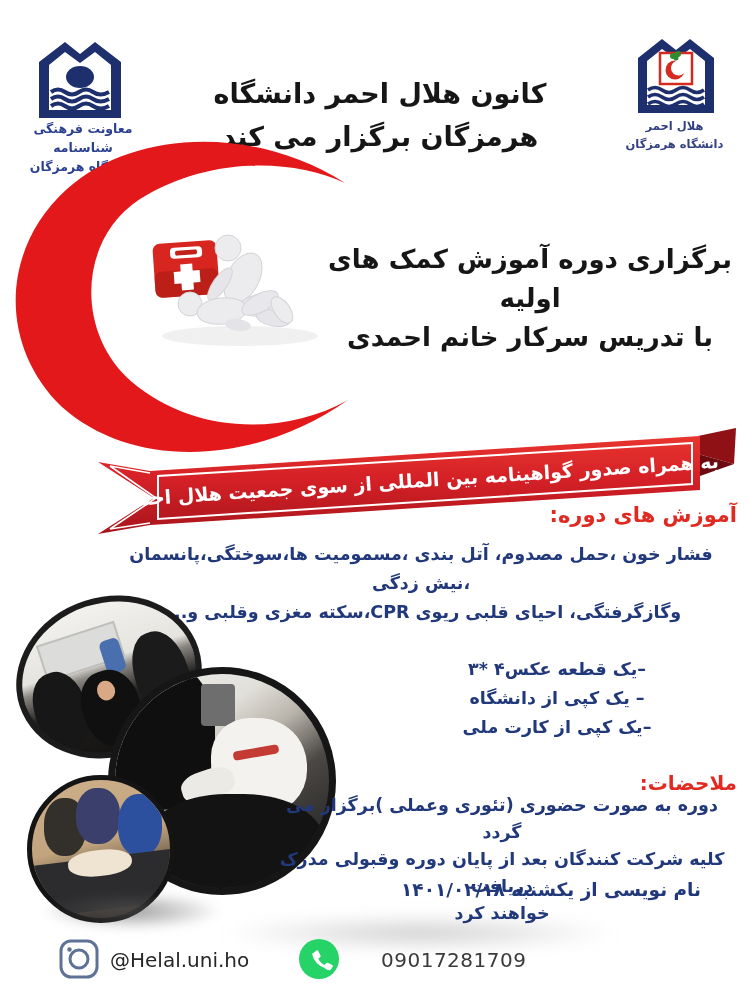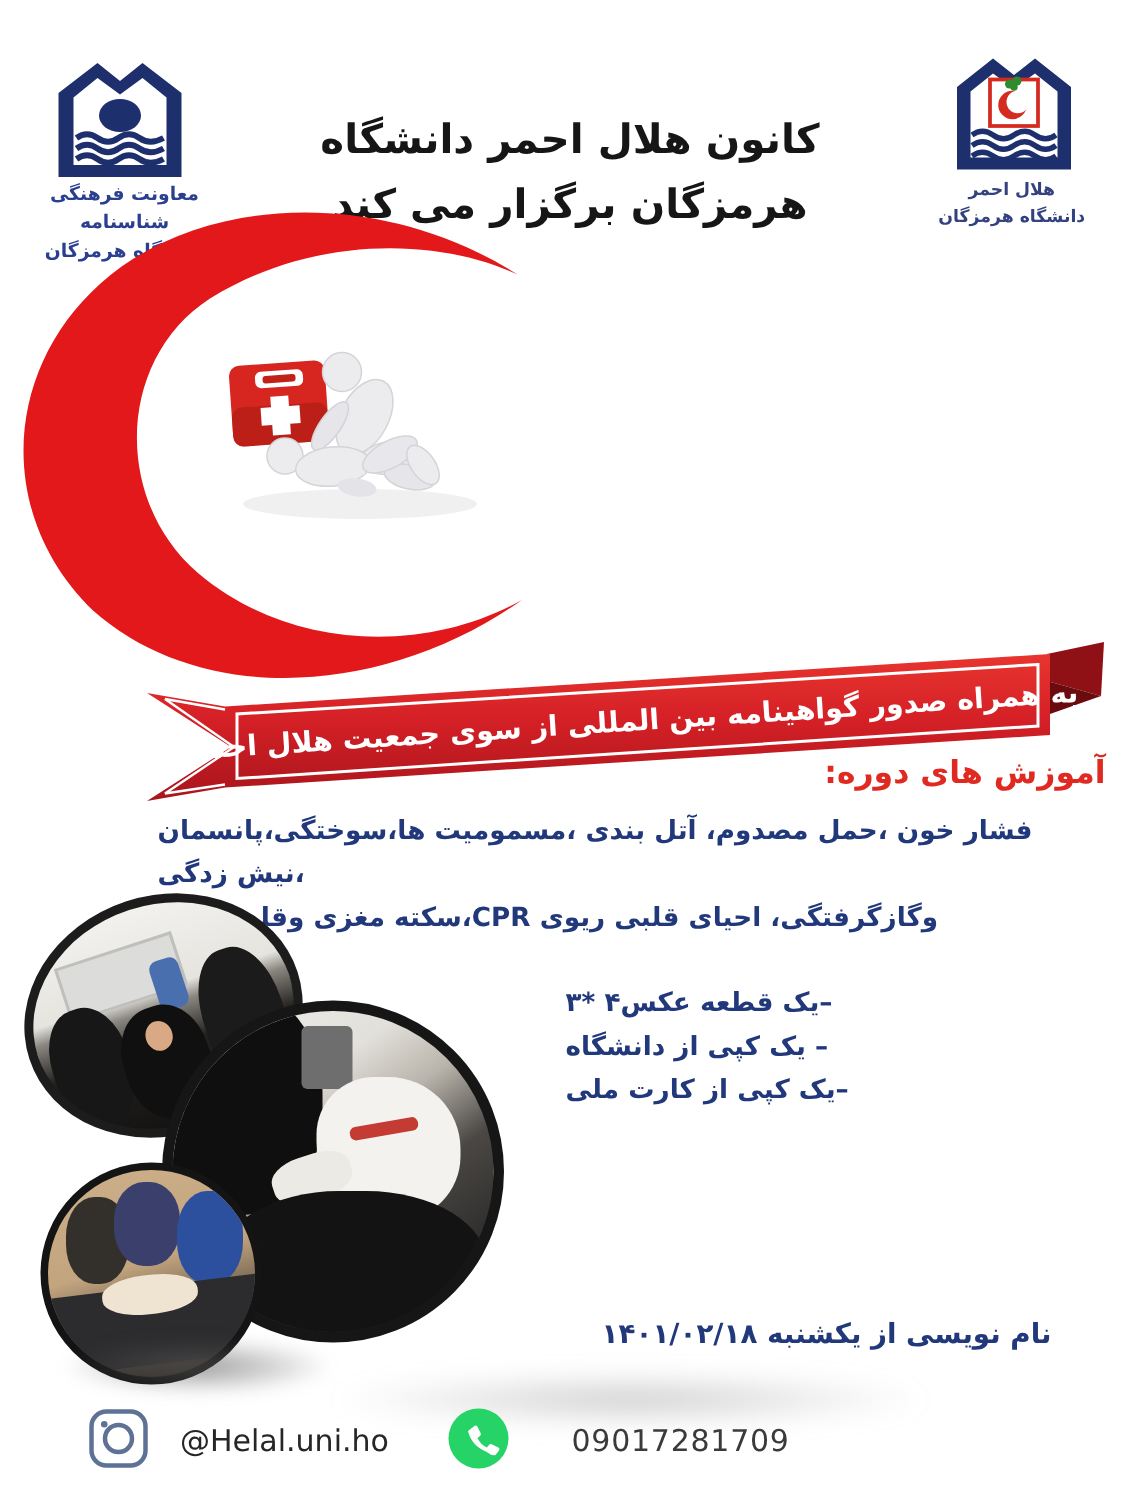--- a/index.html
+++ b/index.html
@@ -18,21 +18,21 @@
   .subtitle{left:328px;top:240px;width:404px;text-align:center;direction:rtl;
             font-size:26px;font-weight:bold;color:#161616;line-height:39px;}
   .crescent-svg{left:-6px;top:139px;width:366px;height:316px;filter:blur(.4px);}
   .aid-svg{left:140px;top:204px;width:200px;height:150px;}
 
   
   .ribbon-svg{left:88px;top:424px;width:660px;height:130px;}
 
   
   .sec-head{direction:rtl;text-align:right;font-weight:bold;color:#e02a21;font-size:21px;}
-  .sec-body{direction:rtl;text-align:left;font-weight:bold;color:#21387a;font-size:17.5px;}
+  .sec-body{direction:rtl;text-align:center;font-weight:bold;color:#21387a;font-size:17.5px;}
   .h-train{right:12px;top:503px;width:300px;}
   .b-train{right:12px;top:540px;width:632px;line-height:29px;}
   .h-docs{right:12px;top:628px;width:300px;font-size:20px;}
   .b-docs{right:12px;top:655px;width:360px;line-height:29px;}
   .h-notes{right:12px;top:771px;width:300px;font-size:20px;}
   .b-notes{right:12px;top:792px;width:470px;line-height:27px;}
   .registration{right:48px;top:879px;width:420px;direction:rtl;text-align:right;
                 font-weight:bold;color:#21387a;font-size:18.5px;}
 
   
@@ -63,21 +63,21 @@
   .p3-kid3{left:86px;top:14px;width:44px;height:62px;background:#2c4f9e;border-radius:45%;}
   .shadow1{left:42px;top:892px;width:180px;height:38px;border-radius:50%;
            background:radial-gradient(closest-side,rgba(90,90,90,.6),rgba(90,90,90,0));filter:blur(5px);}
   .shadow2{left:220px;top:916px;width:400px;height:34px;border-radius:50%;
            background:radial-gradient(closest-side,rgba(140,140,140,.45),rgba(140,140,140,0));filter:blur(8px);}
 
   
   .contact-label{right:12px;top:945px;width:220px;direction:rtl;text-align:right;
                  font-weight:bold;color:#111;font-size:20px;}
   .phone{left:356px;top:948px;font-size:20px;color:#3a3a3a;letter-spacing:.5px;margin-left:25px;}
-  .insta-handle{left:110px;top:948px;font-size:20px;color:#262626;margin-left:10px;}
+  .insta-handle{left:110px;top:948px;font-size:20px;color:#262626;}
   .wa-svg{left:297px;top:937px;width:44px;height:44px;}
   .ig-svg{left:56px;top:936px;width:46px;height:46px;}
 </style>
 </head>
 <body>
 
 <div class="poster">
 
   <svg class="abs" style="left:37px;top:40px" width="86" height="80" viewBox="0 0 86 80">
     <polygon points="2,22 28,2 43,14 58,2 84,22 84,78 2,78" fill="#1e2f6d"></polygon>
@@ -143,20 +143,24 @@
     <ellipse cx="121" cy="101" rx="21" ry="11" fill="#ececee" stroke="#d4d4d8" transform="rotate(-8 121 101)"></ellipse>
     <ellipse cx="133" cy="114" rx="17" ry="8" fill="#e6e6ea" stroke="#d4d4d8" transform="rotate(12 133 114)"></ellipse>
 
     <circle cx="50" cy="100" r="12" fill="#ececee" stroke="#d4d4d8"></circle>
     <ellipse cx="82" cy="107" rx="25" ry="13" fill="#ececee" stroke="#d4d4d8" transform="rotate(-6 82 107)"></ellipse>
     <ellipse cx="120" cy="99" rx="20" ry="9" fill="#e8e8ec" stroke="#d4d4d8" transform="rotate(-28 120 99)"></ellipse>
     <ellipse cx="142" cy="106" rx="15" ry="8" fill="#ececee" stroke="#d4d4d8" transform="rotate(55 142 106)"></ellipse>
     <ellipse cx="98" cy="121" rx="13" ry="6" fill="#e4e4e8" transform="rotate(8 98 121)"></ellipse>
   </svg>
 
+  <div class="abs subtitle">
+    <div>برگزاری دوره آموزش کمک های اولیه</div>
+    <div>با تدریس سرکار خانم احمدی</div>
+  </div>
 
   <svg class="abs ribbon-svg" viewBox="0 0 660 130">
     <defs>
       <linearGradient id="rb" x1="0" y1="0" x2="0" y2="1">
         <stop offset="0" stop-color="#e8352f"></stop>
         <stop offset=".45" stop-color="#d42026"></stop>
         <stop offset="1" stop-color="#a8151c"></stop>
       </linearGradient>
     </defs>
 
@@ -201,20 +205,26 @@
   <div class="abs photo photo3">
     <div class="abs p3-kid1"></div>
     <div class="abs p3-kid2"></div>
     <div class="abs p3-kid3"></div>
     <div class="abs p3-mat"></div>
     <div class="abs p3-man"></div>
   </div>
   <div class="abs shadow1"></div>
   <div class="abs shadow2"></div>
 
+  <div class="abs sec-head h-notes">ملاحضات:</div>
+  <div class="abs sec-body b-notes">
+    <div>دوره به صورت حضوری (تئوری وعملی )برگزار می گردد</div>
+    <div>کلیه شرکت کنندگان بعد از پایان دوره وقبولی مدرک دریافت</div>
+    <div>خواهند کرد</div>
+  </div>
 
   <div class="abs registration">نام نویسی از یکشنبه ۱۴۰۱/۰۲/۱۸</div>
 
 
   <svg class="abs wa-svg" viewBox="0 0 44 44">
     <circle cx="22" cy="22" r="20" fill="#25d366"></circle>
     <path d="M 27.5 31 q -10 -4 -12.5 -14 l 4.5 -3.5 q 1.2 -.6 1.8 .6 l 2.2 4.4 q .4 1 -.5 1.8 l -1.7 1.4 q 2.2 4.6 6.3 6.3 l 1.4 -1.7 q .8 -.9 1.8 -.5 l 4.4 2.2 q 1.2 .6 .6 1.8 l -2.6 3.4 q -2.8 .3 -5.7 -2.2" fill="#ffffff"></path>
   </svg>
   <div class="abs phone">09017281709</div>
 

